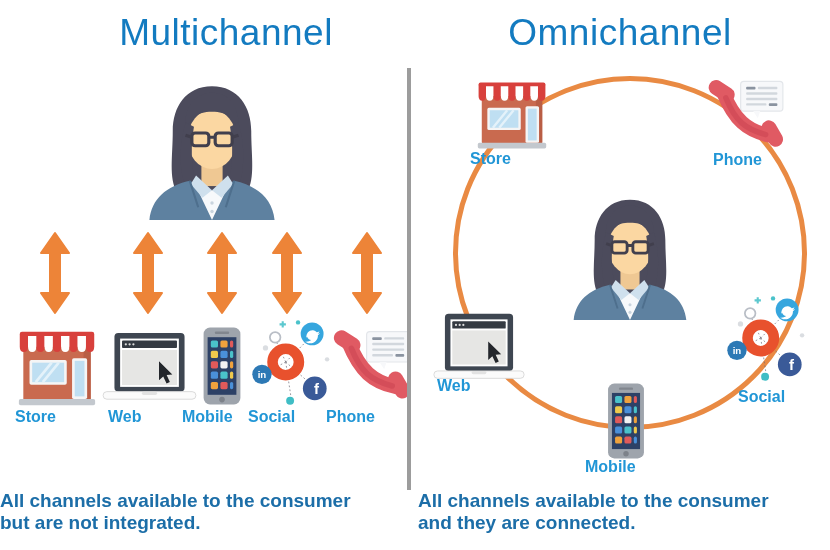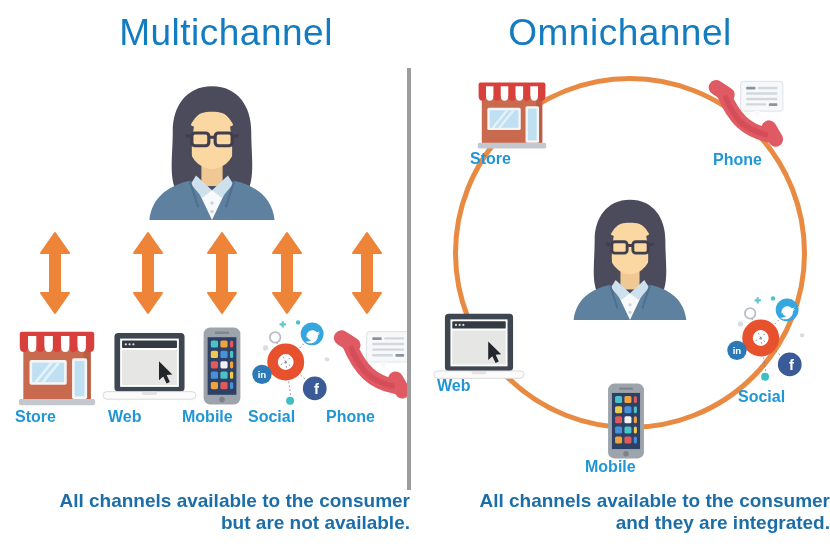--- a/index.html
+++ b/index.html
@@ -53,21 +53,21 @@
   .i-web-r{left:432px;top:312px;width:94px;height:70px;}
   .i-social-r{left:722px;top:290px;width:88px;height:96px;}
   .i-mobile-r{left:600px;top:382px;width:52px;height:78px;}
   .l-store-r{left:470px;top:150px;}
   .l-phone-r{left:713px;top:151px;}
   .l-web-r{left:437px;top:377px;}
   .l-social-r{left:738px;top:388px;}
   .l-mobile-r{left:585px;top:458px;}
 
   .caption{position:absolute;top:490px;margin:0;font-size:19px;font-weight:800;
-    color:var(--caption-blue);text-align:right;line-height:1.18;}
+    color:var(--caption-blue);text-align:left;line-height:1.18;}
   .cap-left{left:0;width:410px;}
   .cap-right{left:418px;width:412px;}
 </style>
 </head>
 <body>
 
 <div class="canvas">
 
   <svg class="defs" aria-hidden="true">
     <defs>
@@ -246,21 +246,21 @@
       </div>
 
     <div class="chan-label l-store-l">Store</div>
     <div class="chan-label l-web-l">Web</div>
     <div class="chan-label l-mobile-l">Mobile</div>
     <div class="chan-label l-social-l">Social</div>
     <div class="chan-label l-phone-l">Phone</div>
 
     <p class="caption cap-left">
       <span>All channels available to the consumer</span><br>
-      <span>but are not available.</span>
+      <span>but are not integrated.</span>
     </p>
   </section>
 
   <div class="divider"></div>
 
   <section>
     <h1 class="title right-title">Omnichannel</h1>
 
     <div class="ring"></div>
 
@@ -297,17 +297,17 @@
     </div>
 
     <div class="chan-label l-store-r">Store</div>
     <div class="chan-label l-phone-r">Phone</div>
     <div class="chan-label l-web-r">Web</div>
     <div class="chan-label l-social-r">Social</div>
     <div class="chan-label l-mobile-r">Mobile</div>
 
     <p class="caption cap-right">
       <span>All channels available to the consumer</span><br>
-      <span>and they are integrated.</span>
+      <span>and they are connected.</span>
     </p>
   </section>
 
 </div>
 
 </body></html>

